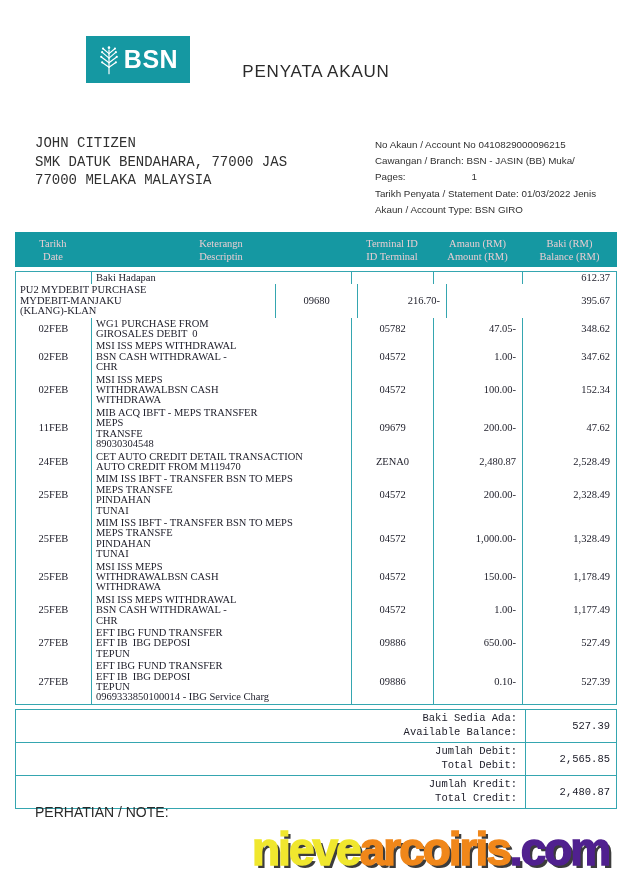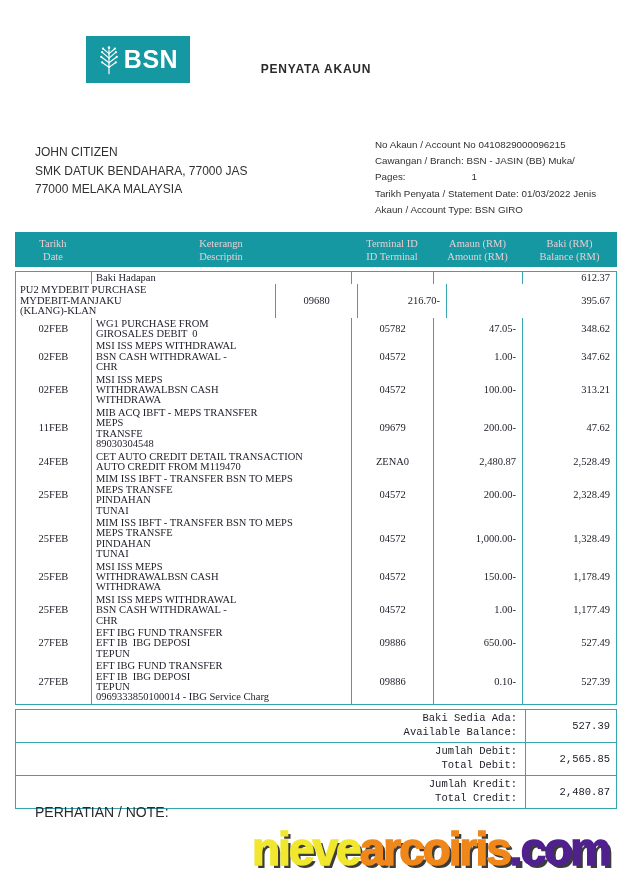--- a/index.html
+++ b/index.html
@@ -17,24 +17,24 @@
   }
   
   .logo{
     position:absolute;left:42px;top:36px;width:104px;height:47px;background:var(--teal);
     display:flex;align-items:center;justify-content:center;gap:4px;margin-left:44px;
   }
   .logo-text{color:#ffffff;font-weight:bold;font-size:25px;letter-spacing:0.5px;font-family:"Liberation Sans",sans-serif;}
   .logo-tree{width:22px;height:34px;}
   .doc-title{
     position:absolute;left:0;top:62px;width:632px;text-align:center;
-    font-size:12px;font-weight:700;letter-spacing:0.8px;color:#2b2b2b;
+    font-size:17px;font-weight:400;letter-spacing:0.8px;color:#2b2b2b;
   }
   
-  .customer{position:absolute;left:35px;top:143px;font-size:12px;line-height:18.5px;color:#303030;}
+  .customer{position:absolute;left:35px;top:134px;font-size:14px;line-height:18.5px;color:#303030;font-family:Liberation Mono, monospace;}
   .acct{position:absolute;left:375px;top:137px;width:240px;font-size:9.8px;line-height:16.2px;color:#303030;}
   .acct .pages-val{display:inline-block;margin-left:66px;}
   
   .table-wrap{position:absolute;left:15px;top:232px;width:602px;font-family:"Liberation Serif",serif;color:var(--ink);}
   .thead{
     display:flex;background:var(--teal);height:35px;margin-bottom:4px;
     color:var(--hdr-pink);font-size:10.5px;line-height:13px;text-align:center;
     align-items:center;
   }
   .hcell{display:flex;flex-direction:column;justify-content:center;height:100%;padding-top:1px;}
@@ -229,21 +229,21 @@
 WITHDRAWALBSN CASH
 WITHDRAWA</div>
           </div>
           <div class="tcell w2 c-center">
             <div class="">04572</div>
           </div>
           <div class="tcell w3 c-right">
             <div class="">100.00-</div>
           </div>
           <div class="tcell w4 c-right last">
-            <div class="">313.21</div>
+            <div class="">152.34</div>
           </div>
         </div>
         <div class="trow">
           <div class="tcell w0 c-center">
             <div class="">11FEB</div>
           </div>
           <div class="tcell w1 c-desc">
             <div class="">MIB ACQ IBFT - MEPS TRANSFER
 MEPS
 TRANSFE

